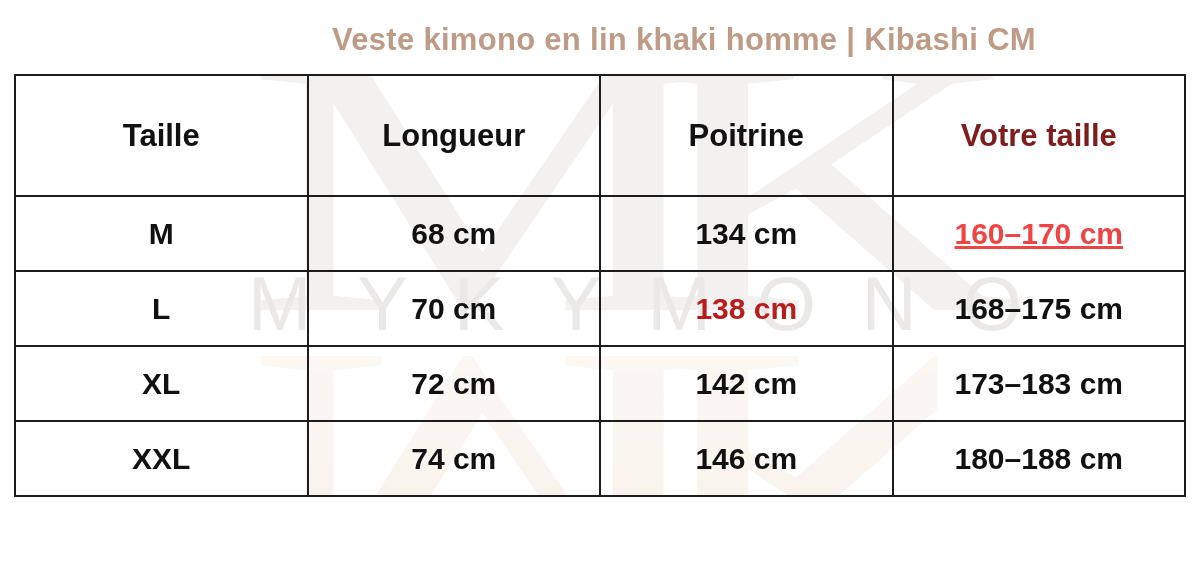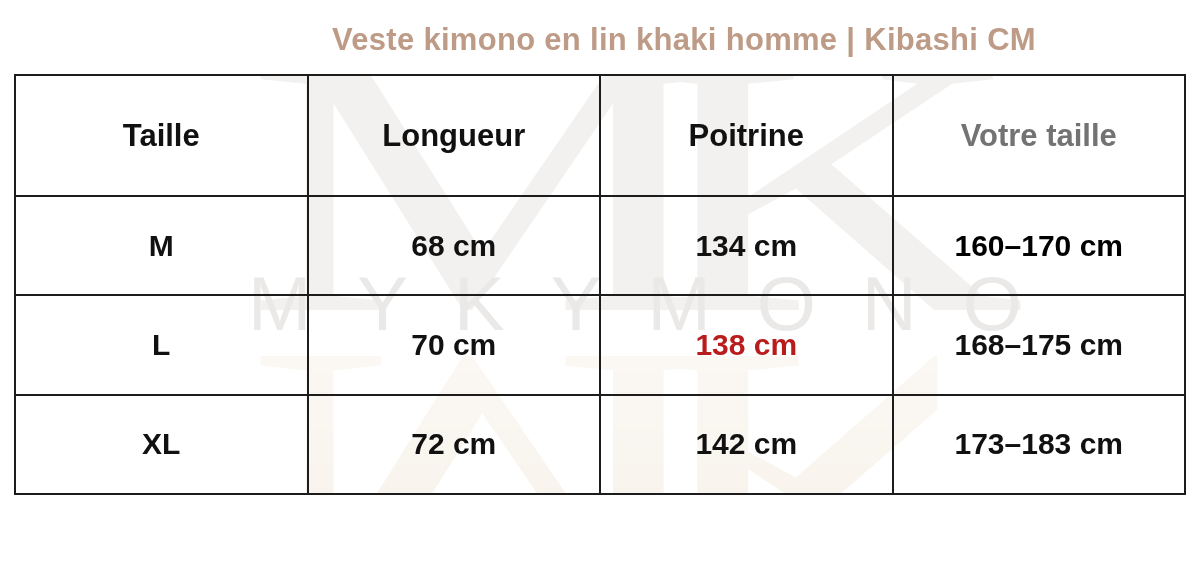--- a/index.html
+++ b/index.html
@@ -120,38 +120,44 @@
     <div class="wm-mono-flip" style="color: rgb(248, 243, 236);">MK</div>
     <div class="wm-brand" style="color: rgb(234, 233, 231);">MYKYMONO</div>
   </div>
 
   <table class="size-chart">
     <thead>
       <tr>
         <th style="border-color: rgb(28, 28, 28); color: rgb(17, 17, 17); border-radius: 6px;">Taille</th>
         <th style="border-color: rgb(28, 28, 28); color: rgb(17, 17, 17);">Longueur</th>
         <th style="border-color: rgb(28, 28, 28); color: rgb(17, 17, 17);">Poitrine</th>
-        <th style="border-color: rgb(28, 28, 28); color: #737373; margin-left: 44px;">Votre taille</th>
+        <th style="border-color: rgb(28, 28, 28); color: #7f1d1d; margin-left: 44px;">Votre taille</th>
       </tr>
     </thead>
     <tbody>
       <tr>
         <td style="border-color: rgb(28, 28, 28); color: rgb(17, 17, 17);">M</td>
         <td style="border-color: rgb(28, 28, 28); color: rgb(17, 17, 17);">68 cm</td>
         <td style="border-color: rgb(28, 28, 28); color: rgb(17, 17, 17);">134 cm</td>
-        <td style="border-color: rgb(28, 28, 28); color: #000000;">160–170 cm</td>
+        <td style="border-color: rgb(28, 28, 28); color: #ef4444; text-decoration: underline;">160–170 cm</td>
       </tr>
       <tr>
         <td style="border-color: rgb(28, 28, 28); color: rgb(17, 17, 17);">L</td>
         <td style="border-color: rgb(28, 28, 28); color: rgb(17, 17, 17);">70 cm</td>
         <td style="border-color: rgb(28, 28, 28); color: #b91c1c;">138 cm</td>
         <td style="border-color: rgb(28, 28, 28); color: rgb(17, 17, 17);">168–175 cm</td>
       </tr>
       <tr>
         <td style="border-color: rgb(28, 28, 28); color: rgb(17, 17, 17); text-align: center;">XL</td>
         <td style="border-color: rgb(28, 28, 28); color: rgb(17, 17, 17); margin-top: 28px;">72 cm</td>
         <td style="border-color: rgb(28, 28, 28); color: rgb(17, 17, 17);">142 cm</td>
         <td style="border-color: rgb(28, 28, 28); color: rgb(17, 17, 17);">173–183 cm</td>
       </tr>
+      <tr>
+        <td style="border-color: rgb(28, 28, 28); color: rgb(17, 17, 17);">XXL</td>
+        <td style="border-color: rgb(28, 28, 28); color: rgb(17, 17, 17);">74 cm</td>
+        <td style="border-color: rgb(28, 28, 28); color: rgb(17, 17, 17);">146 cm</td>
+        <td style="border-color: rgb(28, 28, 28); color: rgb(17, 17, 17);">180–188 cm</td>
+      </tr>
     </tbody>
   </table>
 
 </div>
 
 </body></html>

